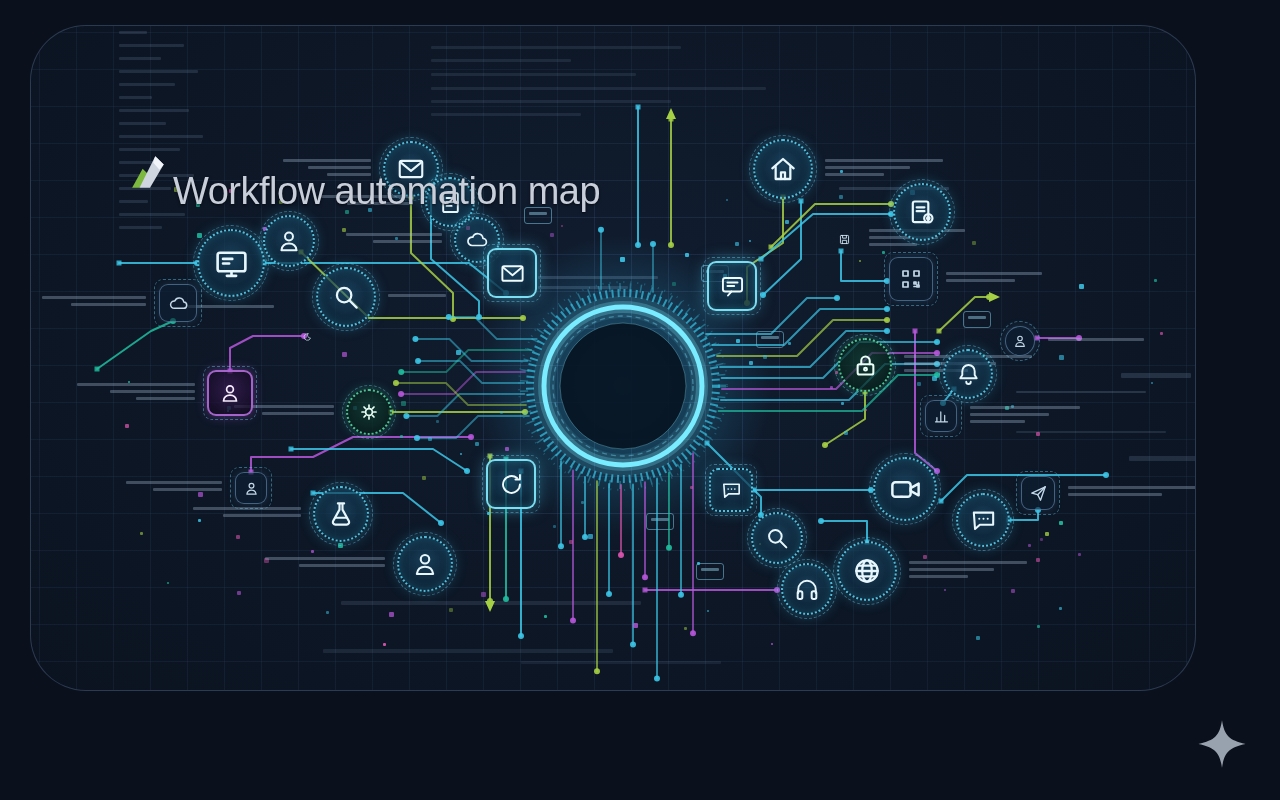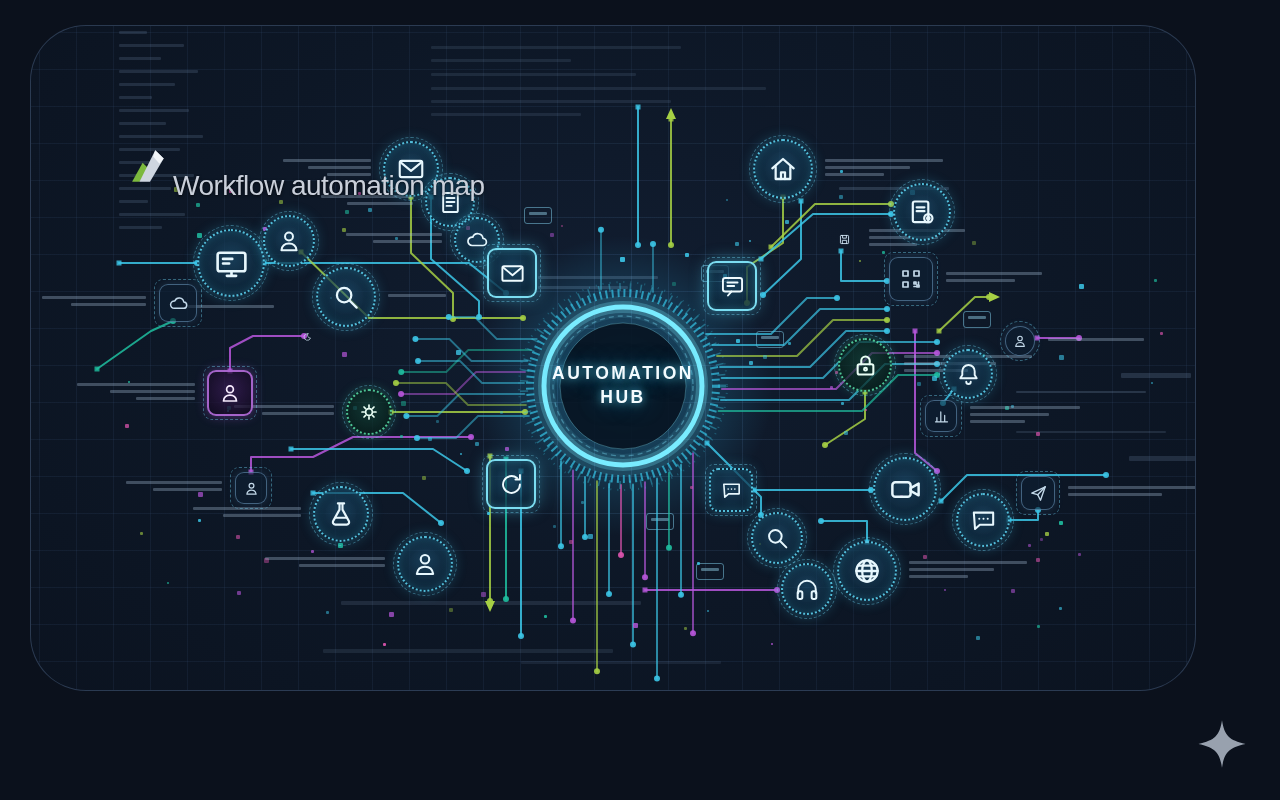--- a/index.html
+++ b/index.html
@@ -22,21 +22,21 @@
   #decor,#nodes,#dots{position:absolute;inset:0;}
   #decor{z-index:2}
   #wires{position:absolute;left:0;top:0;z-index:3;}
   #nodes{z-index:6}
   #dots{z-index:4}
   .stripe{position:absolute;border-radius:1px;}
   .chip{position:absolute;width:26px;height:15px;border:1px solid rgba(130,210,240,.5);
         border-radius:3px;z-index:5;}
   .chip > div{margin:4px 4px;height:3px;background:rgba(150,215,240,.45);border-radius:1px;}
   .title{position:absolute;left:99px;top:106px;display:flex;align-items:center;gap:3px;z-index:30;}
-  .title-text{font-size:28px;color:#c9cfda;font-weight:500;letter-spacing:-.5px;
+  .title-text{font-size:38px;color:#c9cfda;font-weight:500;letter-spacing:-.5px;
               text-shadow:0 1px 3px rgba(0,0,0,.65);margin-top:38px;}
   .node{position:absolute;display:flex;align-items:center;justify-content:center;z-index:6;}
   .node .ring2{position:absolute;inset:-6px;border:1px dashed rgba(110,210,240,.42);border-radius:inherit;}
   .shape-circle{border-radius:50%;}
   .shape-square{border-radius:9px;}
   .t-cyan{border:2px dotted rgba(96,218,248,.85);color:#e7f7fd;
           background:radial-gradient(circle at 50% 42%,rgba(32,92,128,.55),rgba(8,24,40,.85));
           box-shadow:0 0 14px rgba(60,200,240,.35), inset 0 0 10px rgba(60,200,240,.25);}
   .t-bright{border:2px solid rgba(130,232,252,.95);color:#effbff;
           background:radial-gradient(circle at 50% 42%,rgba(30,95,130,.6),rgba(8,24,40,.9));
@@ -295,24 +295,20 @@
       <circle cx="592" cy="360" r="99" fill="none" stroke="#39c6e4" stroke-width="8" stroke-dasharray="1.5 9" opacity=".4"></circle>
       <circle cx="592" cy="360" r="93" fill="none" stroke="#35c3e6" stroke-width="8" stroke-dasharray="2 4" opacity=".7"></circle>
       <circle cx="592" cy="360" r="79" fill="none" stroke="#79ecff" stroke-width="22" opacity=".10"></circle>
       <circle cx="592" cy="360" r="79" fill="none" stroke="#79ecff" stroke-width="12" opacity=".25"></circle>
       <circle cx="592" cy="360" r="79" fill="none" stroke="#79ecff" stroke-width="5"></circle>
       <circle cx="592" cy="360" r="70" fill="none" stroke="rgba(120,220,245,.4)" stroke-width="1.3" stroke-dasharray="5 4"></circle>
       <circle cx="592" cy="360" r="63" fill="rgba(8,20,34,.93)" stroke="rgba(140,240,255,.3)" stroke-width="1"></circle>
     </g>
   </svg>
 
-  <div class="hub-text">
-    <div>AUTOMATION</div>
-    <div>HUB</div>
-  </div>
 
   <div id="dots">
       <div class="dot" style="left: 337.486px; top: 182.3px; width: 4px; height: 4px; background: rgb(60, 199, 232); opacity: 0.56;"></div>
       <div class="dot" style="left: 97.2037px; top: 354.695px; width: 2px; height: 2px; background: rgb(31, 191, 160); opacity: 0.9;"></div>
       <div class="dot" style="left: 974.395px; top: 379.845px; width: 4px; height: 4px; background: rgb(31, 191, 160); opacity: 0.68;"></div>
       <div class="dot" style="left: 166.195px; top: 207.301px; width: 5px; height: 5px; background: rgb(31, 191, 160); opacity: 0.84;"></div>
       <div class="dot" style="left: 653.539px; top: 226.648px; width: 4px; height: 4px; background: rgb(60, 199, 232); opacity: 0.87;"></div>
       <div class="dot" style="left: 940.791px; top: 214.541px; width: 4px; height: 4px; background: rgb(166, 208, 68); opacity: 0.38;"></div>
       <div class="dot" style="left: 93.8025px; top: 397.899px; width: 4px; height: 4px; background: rgb(224, 85, 176); opacity: 0.72;"></div>
       <div class="dot" style="left: 473.604px; top: 421.115px; width: 4px; height: 4px; background: rgb(185, 87, 221); opacity: 0.75;"></div>

